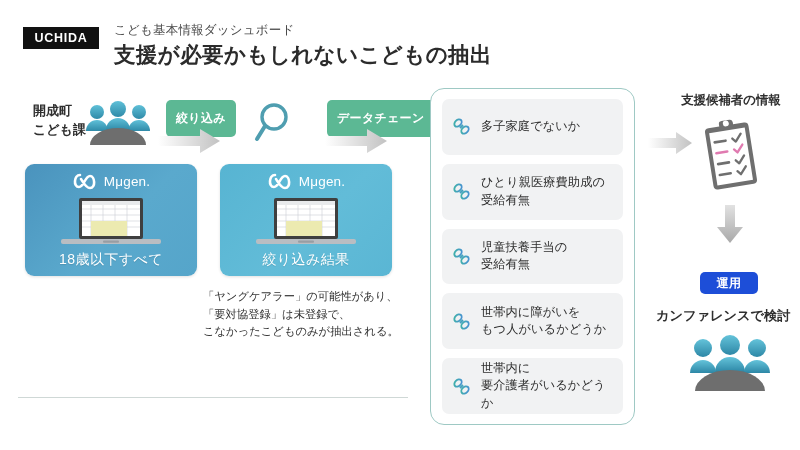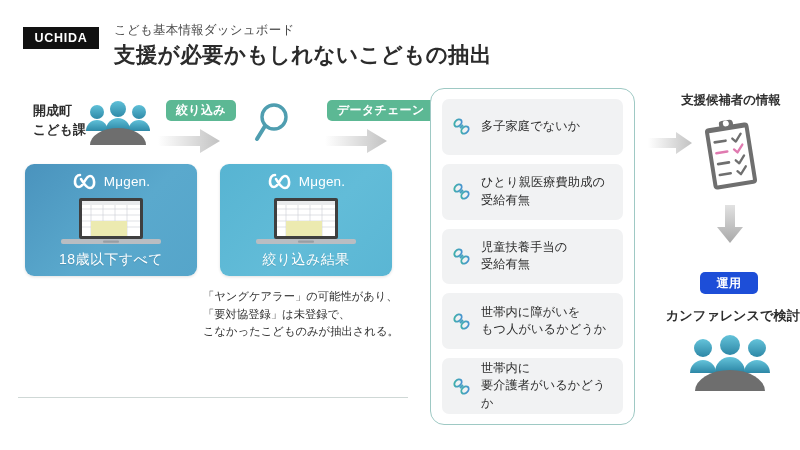--- a/index.html
+++ b/index.html
@@ -66,21 +66,21 @@
   .people-top {
     position: absolute;
     left: 84px; top: 100px;
     width: 68px; height: 45px;
   }
 
   
   .badge-green {
     position: absolute;
     height: 21px;
-    padding: 0 10px;
+    padding: 8px 10px;
     border-radius: 5px;
     background: #5cb894;
     color: #ffffff;
     font-size: 12px;
     font-weight: bold;
     display: flex;
     align-items: center;
     justify-content: center;
     letter-spacing: 0.3px;
     white-space: nowrap;
@@ -251,21 +251,21 @@
     font-weight: bold;
     display: flex;
     align-items: center;
     justify-content: center;
     letter-spacing: 0.5px;
   }
   .right-caption {
     position: absolute;
     left: 656px; top: 307px;
     width: 144px;
-    text-align: right;
+    text-align: left;
     font-size: 13.2px;
     font-weight: bold;
     color: #2f2f2f;
   }
   .people-bottom {
     position: absolute;
     left: 688px; top: 333px;
     width: 84px; height: 58px;
   }
 </style>

